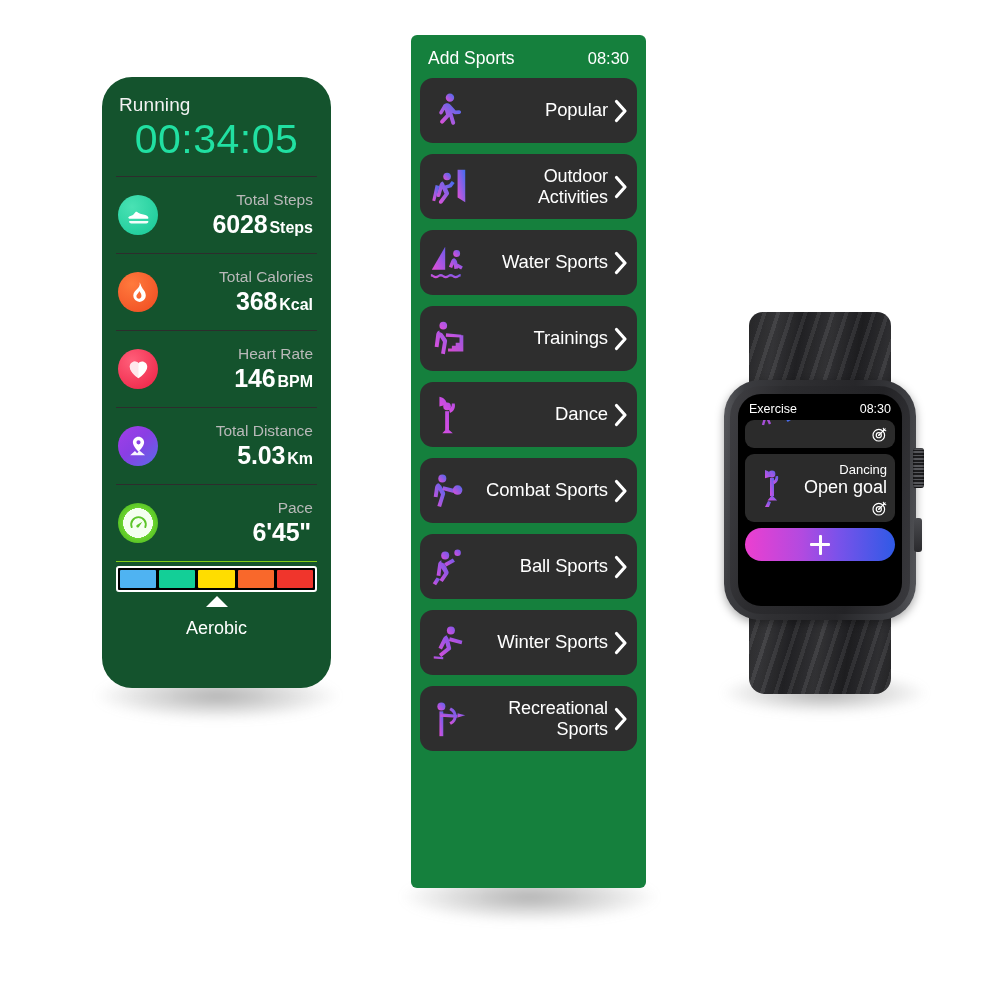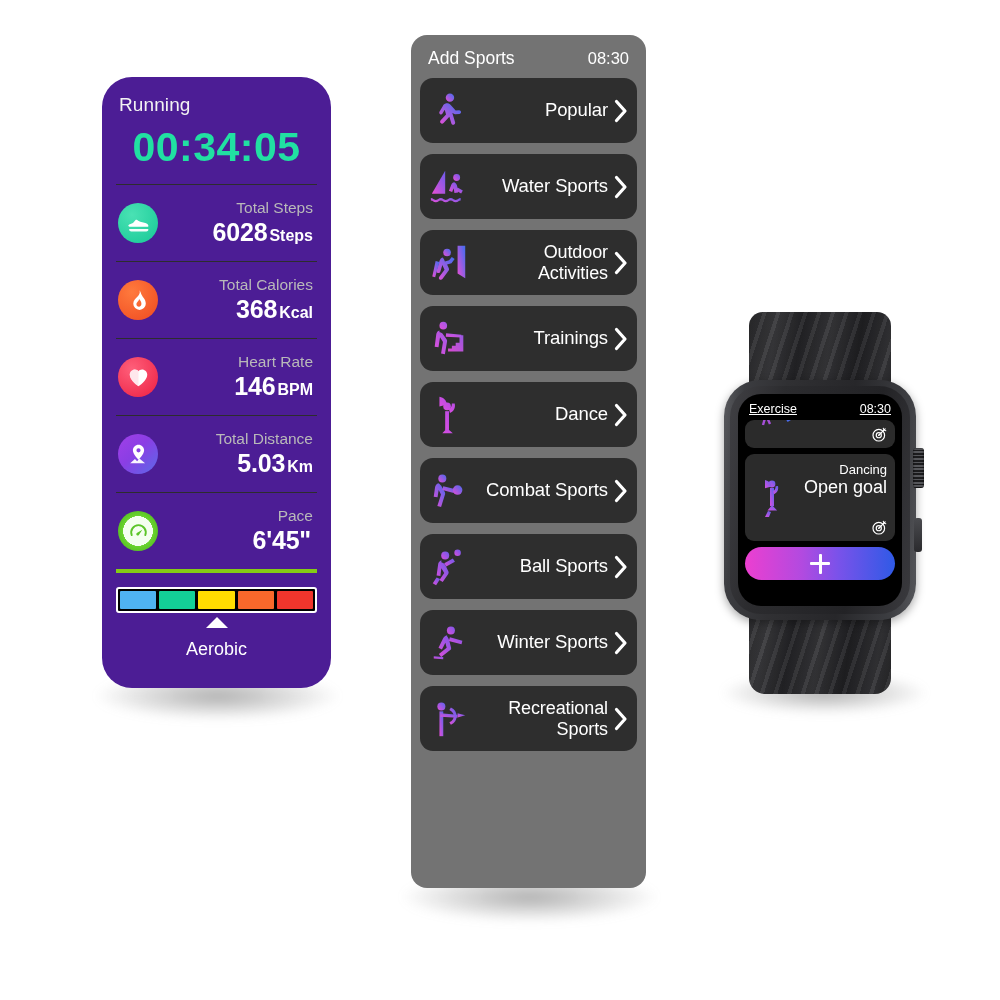--- a/index.html
+++ b/index.html
@@ -18,35 +18,35 @@
     background: radial-gradient(ellipse at center, rgba(60,60,60,0.40) 0%, rgba(120,120,120,0.22) 45%, rgba(255,255,255,0) 72%);
     filter: blur(5px);
     pointer-events: none;
   }
 
   
   #panel-running {
     position: absolute;
     left: 102px; top: 77px;
     width: 229px; height: 611px;
-    background: #4c1d95;
+    background: #14532d;
     border-radius: 30px;
     overflow: hidden;
     color: #fff;
   }
   #panel-running .title {
     font-size: 19px; color:#f2f2f2;
     padding: 17px 0 0 17px; letter-spacing: .1px;
   }
   #panel-running .timer {
     text-align: center;
-    font-size: 41px; font-weight: 700;
+    font-size: 41px; font-weight: 400;
     color: #21e0a2;
     letter-spacing: .5px;
-    margin-top: 8px; margin-bottom: 13px;
+    margin-top: 0; margin-bottom: 13px;
   }
   .metric-list { padding: 0 14px; }
   .metric-row {
     display: flex; align-items: center;
     border-top: 1px solid #2d2d2d;
     height: 77px;
     padding: 0 2px;
   }
   .metric-ic {
     width: 40px; height: 40px; border-radius: 50%;
@@ -54,43 +54,43 @@
     display:flex; align-items:center; justify-content:center;
     position: relative;
   }
   .metric-ic svg { width: 25px; height: 25px; display:block; }
   .metric-txt { flex: 1 1 auto; text-align: right; padding-right: 2px; }
   .metric-label { font-size: 15.5px; color: #b9b9b9; line-height: 1.15; }
   .metric-value { line-height: 1.2; margin-top: 1px; white-space: nowrap; }
   .metric-value .num { font-size: 25px; font-weight: 700; color:#fff; letter-spacing: -.2px;}
   .metric-value .unit { font-size: 16px; font-weight: 600; color:#fff; margin-left: 2px;}
 
-  .zone-wrap { border-top: 4px solid #84cc16; margin: 0 14px; padding-top: 14px; }
+  .zone-wrap { border-top: 1px solid #84cc16; margin: 0 14px; padding-top: 4px; }
   .zone-bar {
     display: flex; gap: 3px;
     border: 2px solid #ffffff; border-radius: 3px;
     padding: 2px; background:#000;
     height: 26px;
   }
   .zone-seg { flex: 1 1 0; border-radius: 1px; }
   .zone-arrow {
     width: 0; height: 0; margin: 4px auto 0;
     border-left: 11px solid transparent;
     border-right: 11px solid transparent;
     border-bottom: 11px solid #ffffff;
   }
   .zone-name { text-align:center; font-size:18px; color:#fff; margin-top: 11px; }
 
   
   #panel-sports {
     position: absolute;
     left: 411px; top: 35px;
     width: 235px; height: 853px;
-    background: #737373;
-    border-radius: 16px;
+    background: #15803d;
+    border-radius: 6px;
     overflow: hidden;
     color: #fff;
     padding: 0 9px;
   }
   #panel-sports .statusbar {
     display: flex; align-items: baseline; justify-content: space-between;
     padding: 13px 8px 9px 8px;
   }
   #panel-sports .sb-title { font-size: 17.5px; color:#fff; }
   #panel-sports .sb-time { font-size: 16.5px; color:#fff; }
@@ -147,29 +147,29 @@
   .screen {
     position: absolute; left: 14px; top: 14px;
     width: 164px; height: 212px;
     background: #000;
     border-radius: 23px;
     overflow: hidden;
     color: #fff;
     padding: 0 7px;
   }
   .w-status { display:flex; justify-content: space-between; align-items: baseline; padding: 8px 4px 4px 4px; }
-  .w-status .t { font-size: 12.5px; text-decoration: underline; }
+  .w-status .t { font-size: 12.5px; }
   .w-card {
     position: relative;
     background: #2b2b2b;
     border-radius: 9px;
     margin-bottom: 6px;
   }
   .w-card.partial { height: 28px; overflow: hidden; }
-  .w-card.main { height: 87px; padding: 6px 8px 6px 6px; display:flex; }
+  .w-card.main { height: 68px; padding: 6px 8px 6px 6px; display:flex; }
   .w-card .fig { flex: 0 0 44px; display:flex; align-items:center; justify-content:center; }
   .w-card .fig svg { width: 28px; height: 40px; }
   .w-card .meta { flex:1 1 auto; text-align:right; padding-top:2px;}
   .w-card .meta .l1 { font-size: 13px; color:#fff; line-height:1.18; }
   .w-card .meta .l2 { font-size: 18px; color:#fff; line-height:1.18; }
   .goal-ic { position:absolute; right:7px; bottom:5px; width:17px; height:17px; }
   .goal-ic svg { width:17px;height:17px; display:block;}
   .partial-ghost { position:absolute; left:10px; top:-9px; width:60px; height:26px; }
   .add-btn {
     height: 33px; border-radius: 17px;
@@ -325,60 +325,60 @@
         <svg viewBox="0 0 14 24">
             <path d="M2.5 2.5L11 12l-8.5 9.5" fill="none" stroke="#fff" stroke-width="3.2" stroke-linecap="round" stroke-linejoin="round"></path>
           </svg>
       </div>
     </div>
 
     <div class="sport-item">
       <div class="sport-ic">
         <svg viewBox="0 0 44 44">
             <defs>
+              <linearGradient id="g3" x1="0" y1="1" x2="1" y2="0">
+                <stop offset="0" stop-color="#e84fd6"></stop>
+                <stop offset="1" stop-color="#3f6df0"></stop>
+              </linearGradient>
+            </defs>
+          <path d="M31 4h8v34l-8-5z" fill="url(#g3)"></path>
+          <g fill="url(#g3)">
+              <circle cx="20" cy="11" r="4"></circle>
+          <path d="M16 16c-2 .5-3.4 2-4 3.9L9 30c-.3 1.1.3 2.2 1.4 2.5 1.1.3 2.2-.3 2.5-1.4l2.1-7.1 2.3 5-5.5 7.3c-.7.9-.5 2.2.4 2.9.9.7 2.2.5 2.9-.4l6.4-8.6c.6-.8.7-1.9.3-2.8l-1.8-3.8 4.6-1.4 3.3-4.3-3-2.3-2.8 3.6-4.4 1.3c-.5-2-1.6-3.8-2.7-4.5z"></path>
+          <path d="M8 20l4 1-4.5 16-3-.8z"></path>
+            </g>
+          </svg>
+      </div>
+      <div class="sport-label two-line">Outdoor Activities</div>
+      <div class="chev">
+        <svg viewBox="0 0 14 24">
+            <path d="M2.5 2.5L11 12l-8.5 9.5" fill="none" stroke="#fff" stroke-width="3.2" stroke-linecap="round" stroke-linejoin="round"></path>
+          </svg>
+      </div>
+    </div>
+
+    <div class="sport-item">
+      <div class="sport-ic">
+        <svg viewBox="0 0 44 44">
+            <defs>
               <linearGradient id="g2" x1="0" y1="1" x2="1" y2="0">
                 <stop offset="0" stop-color="#e84fd6"></stop>
                 <stop offset="1" stop-color="#6a5bec"></stop>
               </linearGradient>
             </defs>
           <g fill="url(#g2)">
               <path d="M18 5v24L4 29z"></path>
               <circle cx="30" cy="12" r="3.6"></circle>
           <path d="M27.5 17c-1.4.3-2.5 1.2-3 2.5l-2.6 6.4 3.4 1.4 1.6-3.9.8 4.9 3.9-.6-1-6.4c-.3-1.8-1.3-3.6-3.1-4.3z"></path>
           <path d="M31 22.5l5.5 3.2-1.8 3.1-5.8-3.4z"></path>
           <path d="M3 33.5c2.6 0 2.6 2 5.2 2s2.6-2 5.2-2 2.6 2 5.2 2 2.6-2 5.2-2 2.6 2 5.2 2 2.6-2 5.2-2v2.6c-2.6 0-2.6 2-5.2 2s-2.6-2-5.2-2-2.6 2-5.2 2-2.6-2-5.2-2-2.6 2-5.2 2-2.6-2-5.2-2z"></path>
             </g>
           </svg>
       </div>
       <div class="sport-label">Water Sports</div>
-      <div class="chev">
-        <svg viewBox="0 0 14 24">
-            <path d="M2.5 2.5L11 12l-8.5 9.5" fill="none" stroke="#fff" stroke-width="3.2" stroke-linecap="round" stroke-linejoin="round"></path>
-          </svg>
-      </div>
-    </div>
-
-    <div class="sport-item">
-      <div class="sport-ic">
-        <svg viewBox="0 0 44 44">
-            <defs>
-              <linearGradient id="g3" x1="0" y1="1" x2="1" y2="0">
-                <stop offset="0" stop-color="#e84fd6"></stop>
-                <stop offset="1" stop-color="#3f6df0"></stop>
-              </linearGradient>
-            </defs>
-          <path d="M31 4h8v34l-8-5z" fill="url(#g3)"></path>
-          <g fill="url(#g3)">
-              <circle cx="20" cy="11" r="4"></circle>
-          <path d="M16 16c-2 .5-3.4 2-4 3.9L9 30c-.3 1.1.3 2.2 1.4 2.5 1.1.3 2.2-.3 2.5-1.4l2.1-7.1 2.3 5-5.5 7.3c-.7.9-.5 2.2.4 2.9.9.7 2.2.5 2.9-.4l6.4-8.6c.6-.8.7-1.9.3-2.8l-1.8-3.8 4.6-1.4 3.3-4.3-3-2.3-2.8 3.6-4.4 1.3c-.5-2-1.6-3.8-2.7-4.5z"></path>
-          <path d="M8 20l4 1-4.5 16-3-.8z"></path>
-            </g>
-          </svg>
-      </div>
-      <div class="sport-label two-line">Outdoor Activities</div>
       <div class="chev">
         <svg viewBox="0 0 14 24">
             <path d="M2.5 2.5L11 12l-8.5 9.5" fill="none" stroke="#fff" stroke-width="3.2" stroke-linecap="round" stroke-linejoin="round"></path>
           </svg>
       </div>
     </div>
 
     <div class="sport-item">
       <div class="sport-ic">
         <svg viewBox="0 0 44 44">

